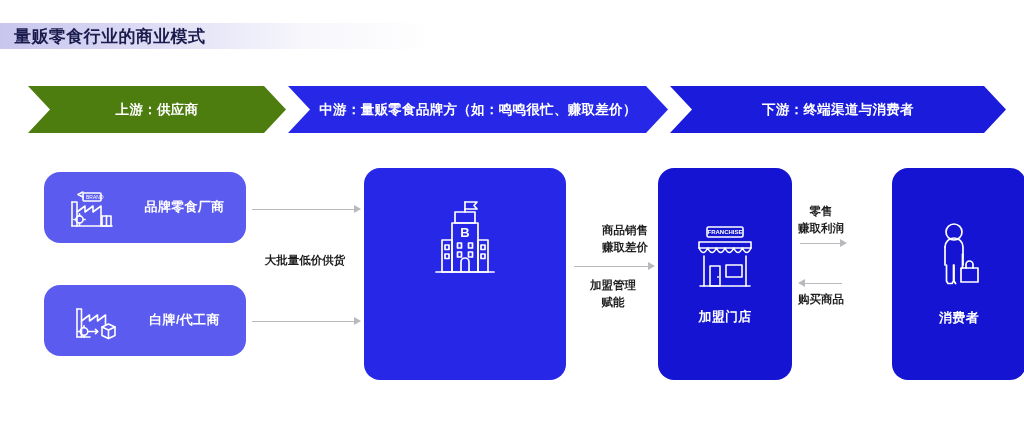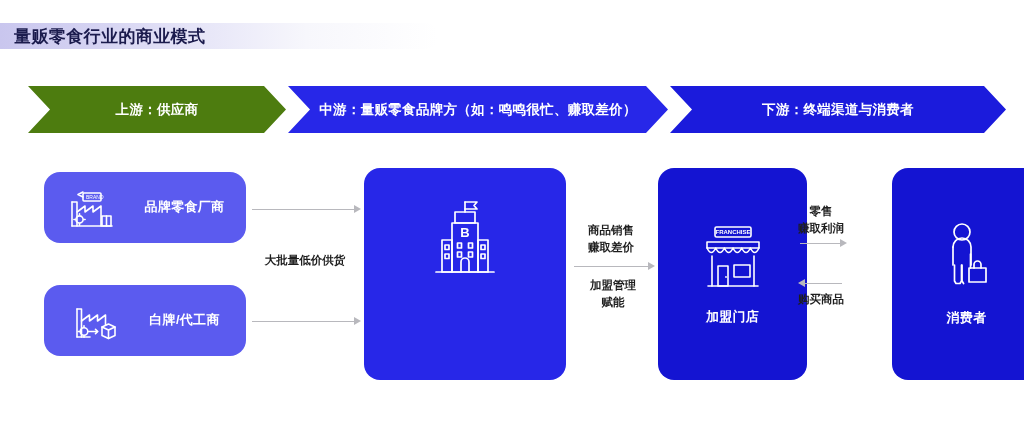--- a/index.html
+++ b/index.html
@@ -112,21 +112,21 @@
     height: 212px;
     background: #2727e8;
     flex-direction: column;
     justify-content: flex-start;
     padding: 28px 14px 0 14px;
   }
   #card-hq .card-label { margin-top: 14px; font-size: 12.5px; }
 
   
   .card-right {
-    width: 149px;
+    width: 134px;
     height: 212px;
     background: #1414d2;
     flex-direction: column;
     justify-content: center;
     gap: 16px;
   }
   #card-franchise { left: 658px; top: 168px; }
   #card-consumer  { left: 892px; top: 168px; }
 
   
@@ -157,21 +157,21 @@
 
   
   #line-brand-hq   { left: 252px; top: 209px; width: 104px; }
   #head-brand-hq   { left: 354px; top: 205px; }
   #line-oem-hq     { left: 252px; top: 321px; width: 104px; }
   #head-oem-hq     { left: 354px; top: 317px; }
   #label-supply    { left: 252px; top: 252px; width: 106px; }
 
   #line-hq-fr      { left: 574px; top: 266px; width: 76px; }
   #head-hq-fr      { left: 648px; top: 262px; }
-  #label-sell      { left: 572px; top: 222px; width: 78px; }
+  #label-sell      { left: 586px; top: 222px; width: 78px; }
   #label-manage    { left: 574px; top: 277px; width: 78px; }
 
   #line-fr-cons    { left: 800px; top: 243px; width: 42px; }
   #head-fr-cons    { left: 840px; top: 239px; }
   #line-cons-fr    { left: 800px; top: 283px; width: 42px; }
   #head-cons-fr    { left: 798px; top: 279px; }
   #label-retail    { left: 790px; top: 203px; width: 62px; }
   #label-purchase  { left: 790px; top: 291px; width: 62px; }
 
   .icon-svg { display: block; }

